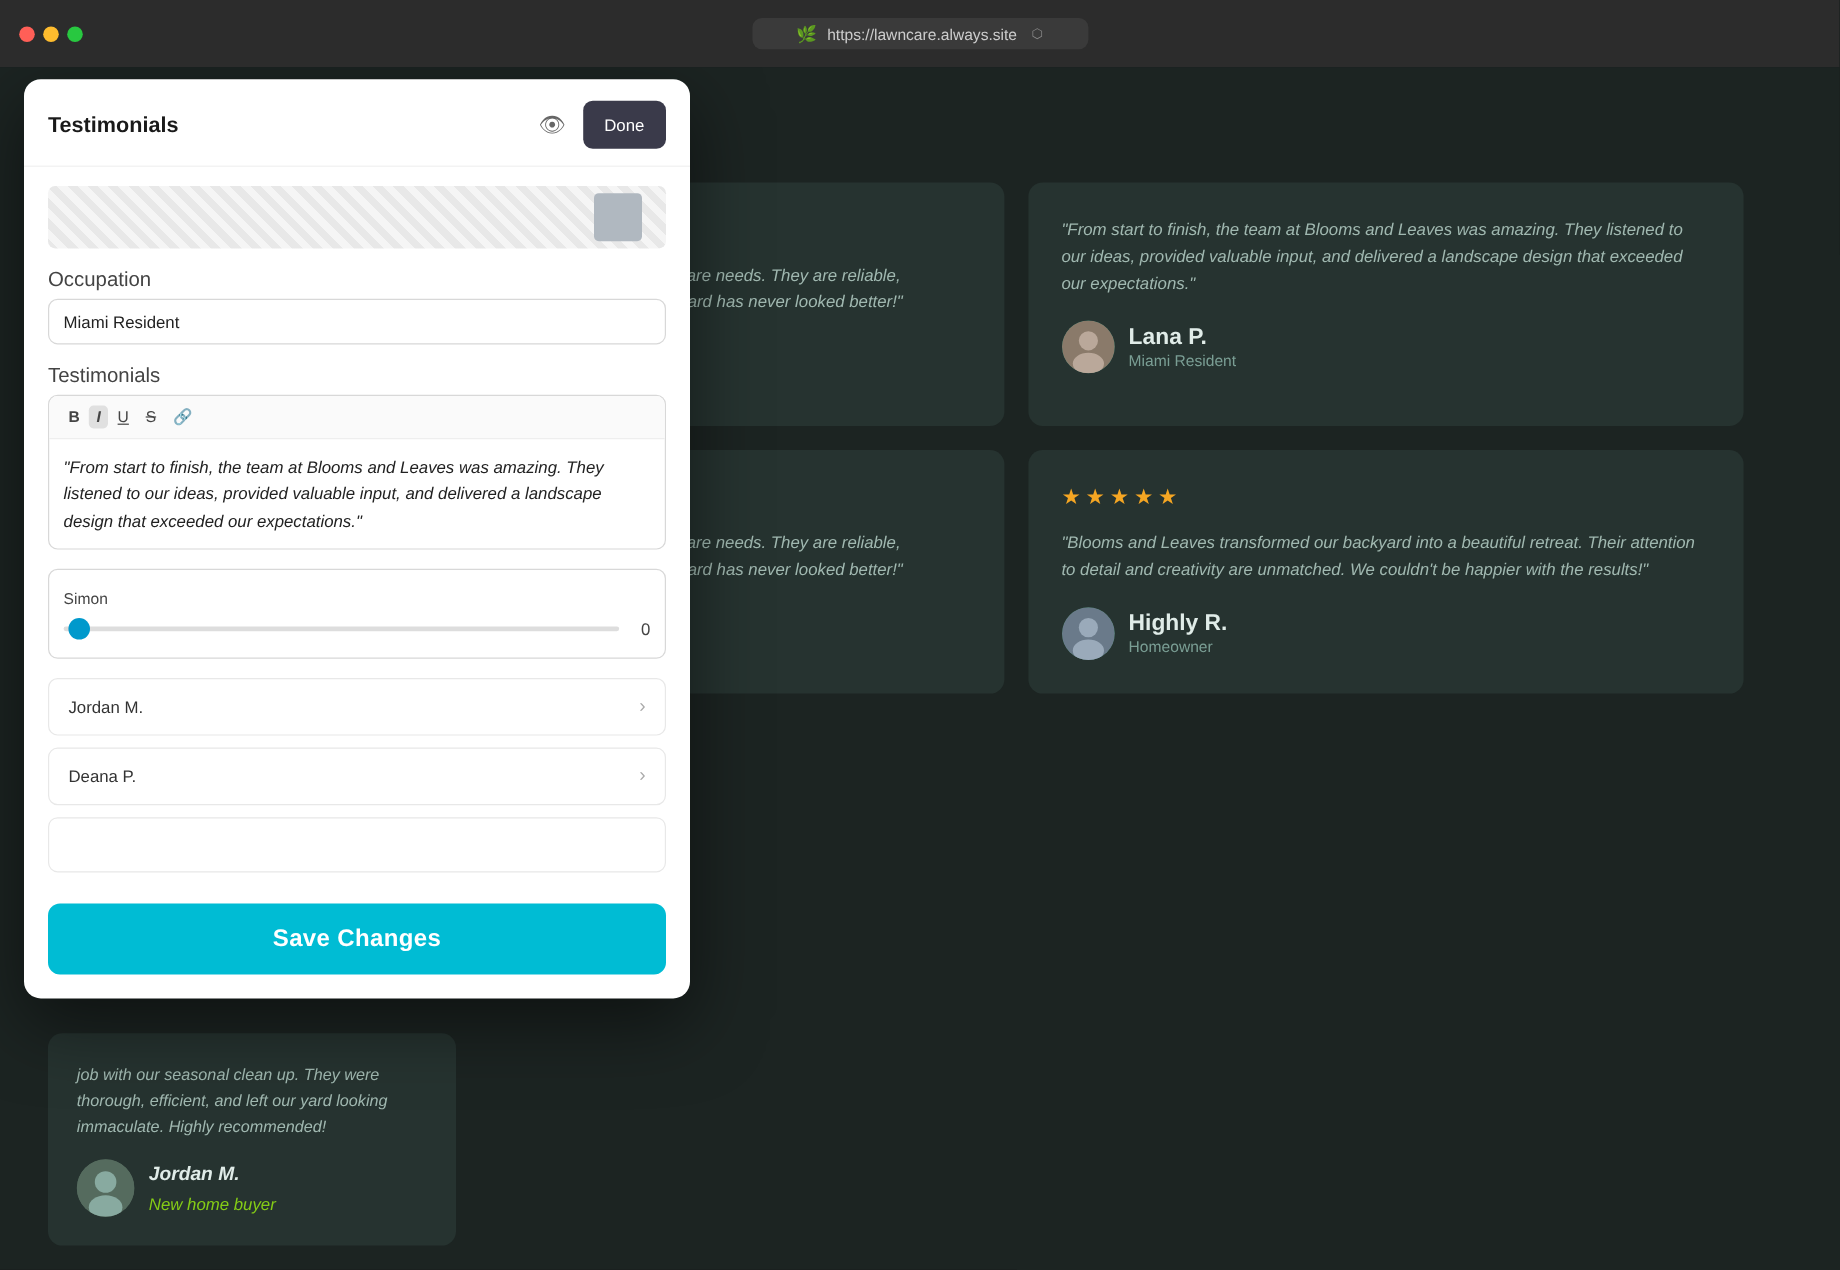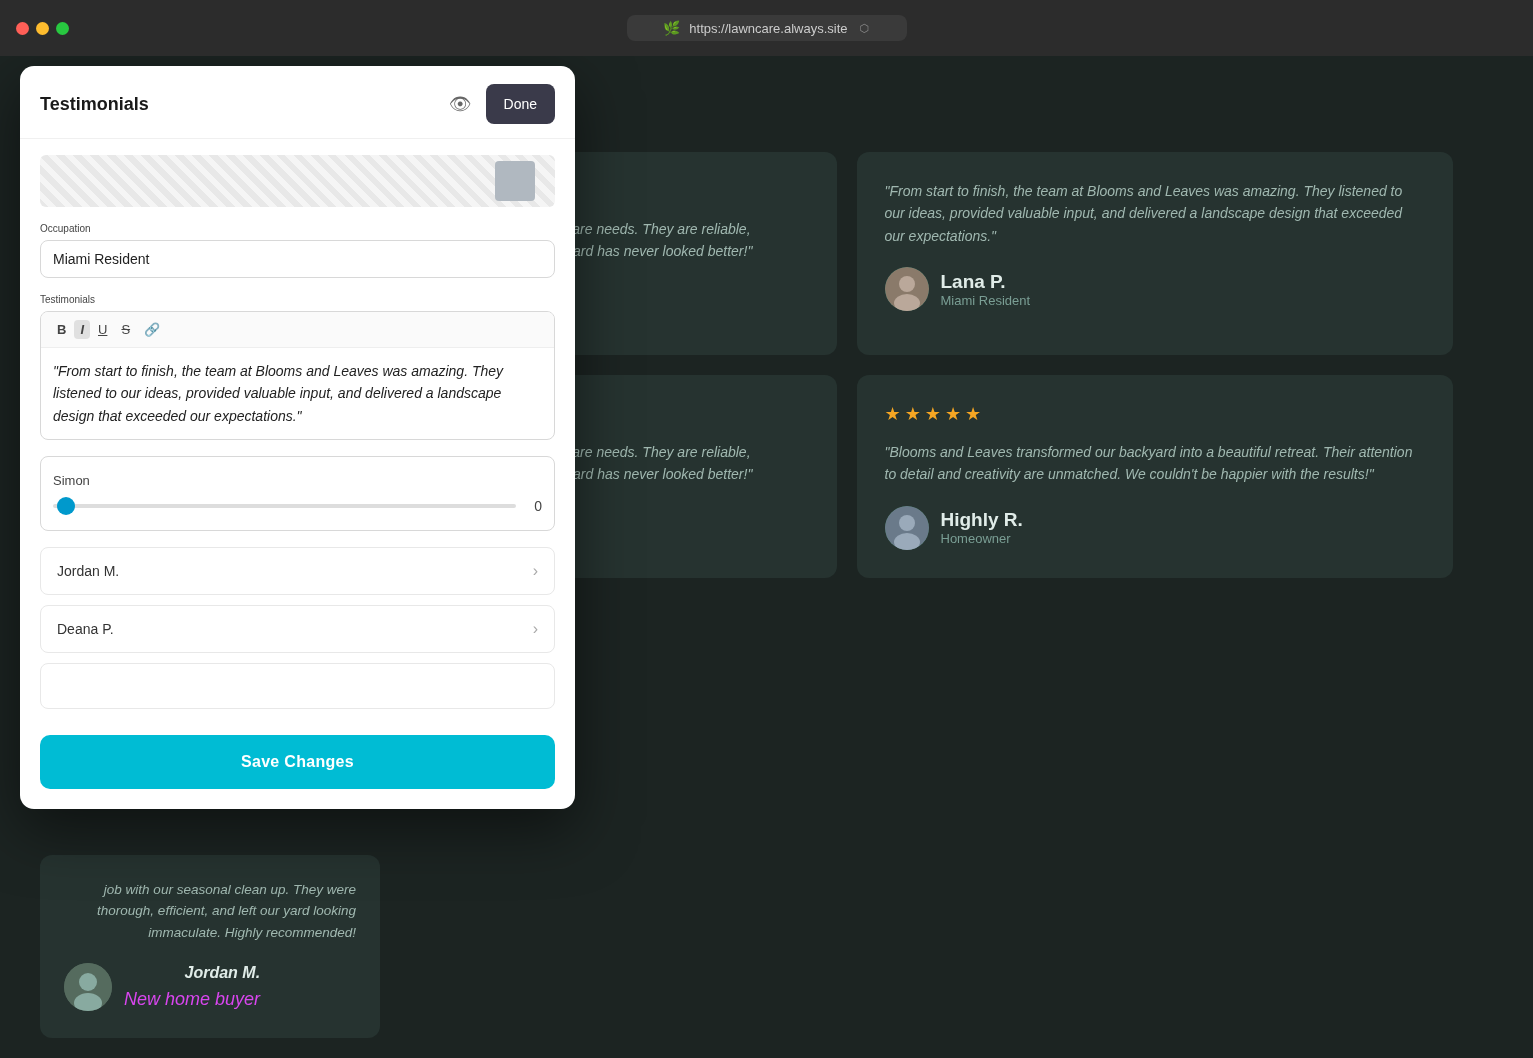--- a/index.html
+++ b/index.html
@@ -129,41 +129,40 @@
       bottom: 20px;
       left: 40px;
       width: 340px;
       background: #263330;
       border-radius: 12px;
       padding: 24px;
       color: #a0b8b0;
       font-style: italic;
       font-size: 13.5px;
       line-height: 1.6;
-      text-align: right;
     }
     .bottom-left-card .author-row {
       display: flex;
       align-items: center;
       gap: 12px;
       margin-top: 16px;
     }
     .bottom-left-card .author-avatar {
       width: 48px;
       height: 48px;
       background: #556b5e;
     }
     .bottom-left-card .name {
       color: #e0ece8;
       font-weight: 700;
       font-size: 16px;
     }
     .bottom-left-card .role {
-      color: #d946ef;
-      font-size: 18px;
+      color: #84cc16;
+      font-size: 14px;
     }
 
     
     .panel {
       position: absolute;
       top: 10px;
       left: 20px;
       width: 555px;
       background: #ffffff;
       border-radius: 14px;
@@ -241,21 +240,21 @@
       top: 6px;
       width: 40px;
       height: 40px;
       background: #b0b8c0;
       border-radius: 4px;
     }
 
     
     .field-group { margin-bottom: 16px; }
     .field-label {
-      font-size: 10px;
+      font-size: 17px;
       color: #444;
       margin-bottom: 6px;
       font-weight: 500;
     }
     .field-input {
       width: 100%;
       border: 1px solid #d8d8d8;
       border-radius: 8px;
       padding: 10px 12px;
       font-size: 14px;
@@ -370,21 +369,21 @@
 
     
     .save-btn {
       width: calc(100% - 40px);
       margin: 0 20px 20px;
       background: #00bcd4;
       color: #fff;
       border: none;
       border-radius: 10px;
       padding: 18px;
-      font-size: 16px;
+      font-size: 20px;
       font-weight: 600;
       cursor: pointer;
       letter-spacing: 0.3px;
     }
   </style>
 </head>
 <body>
 
 <div class="browser-chrome">
   <div class="traffic-lights">

